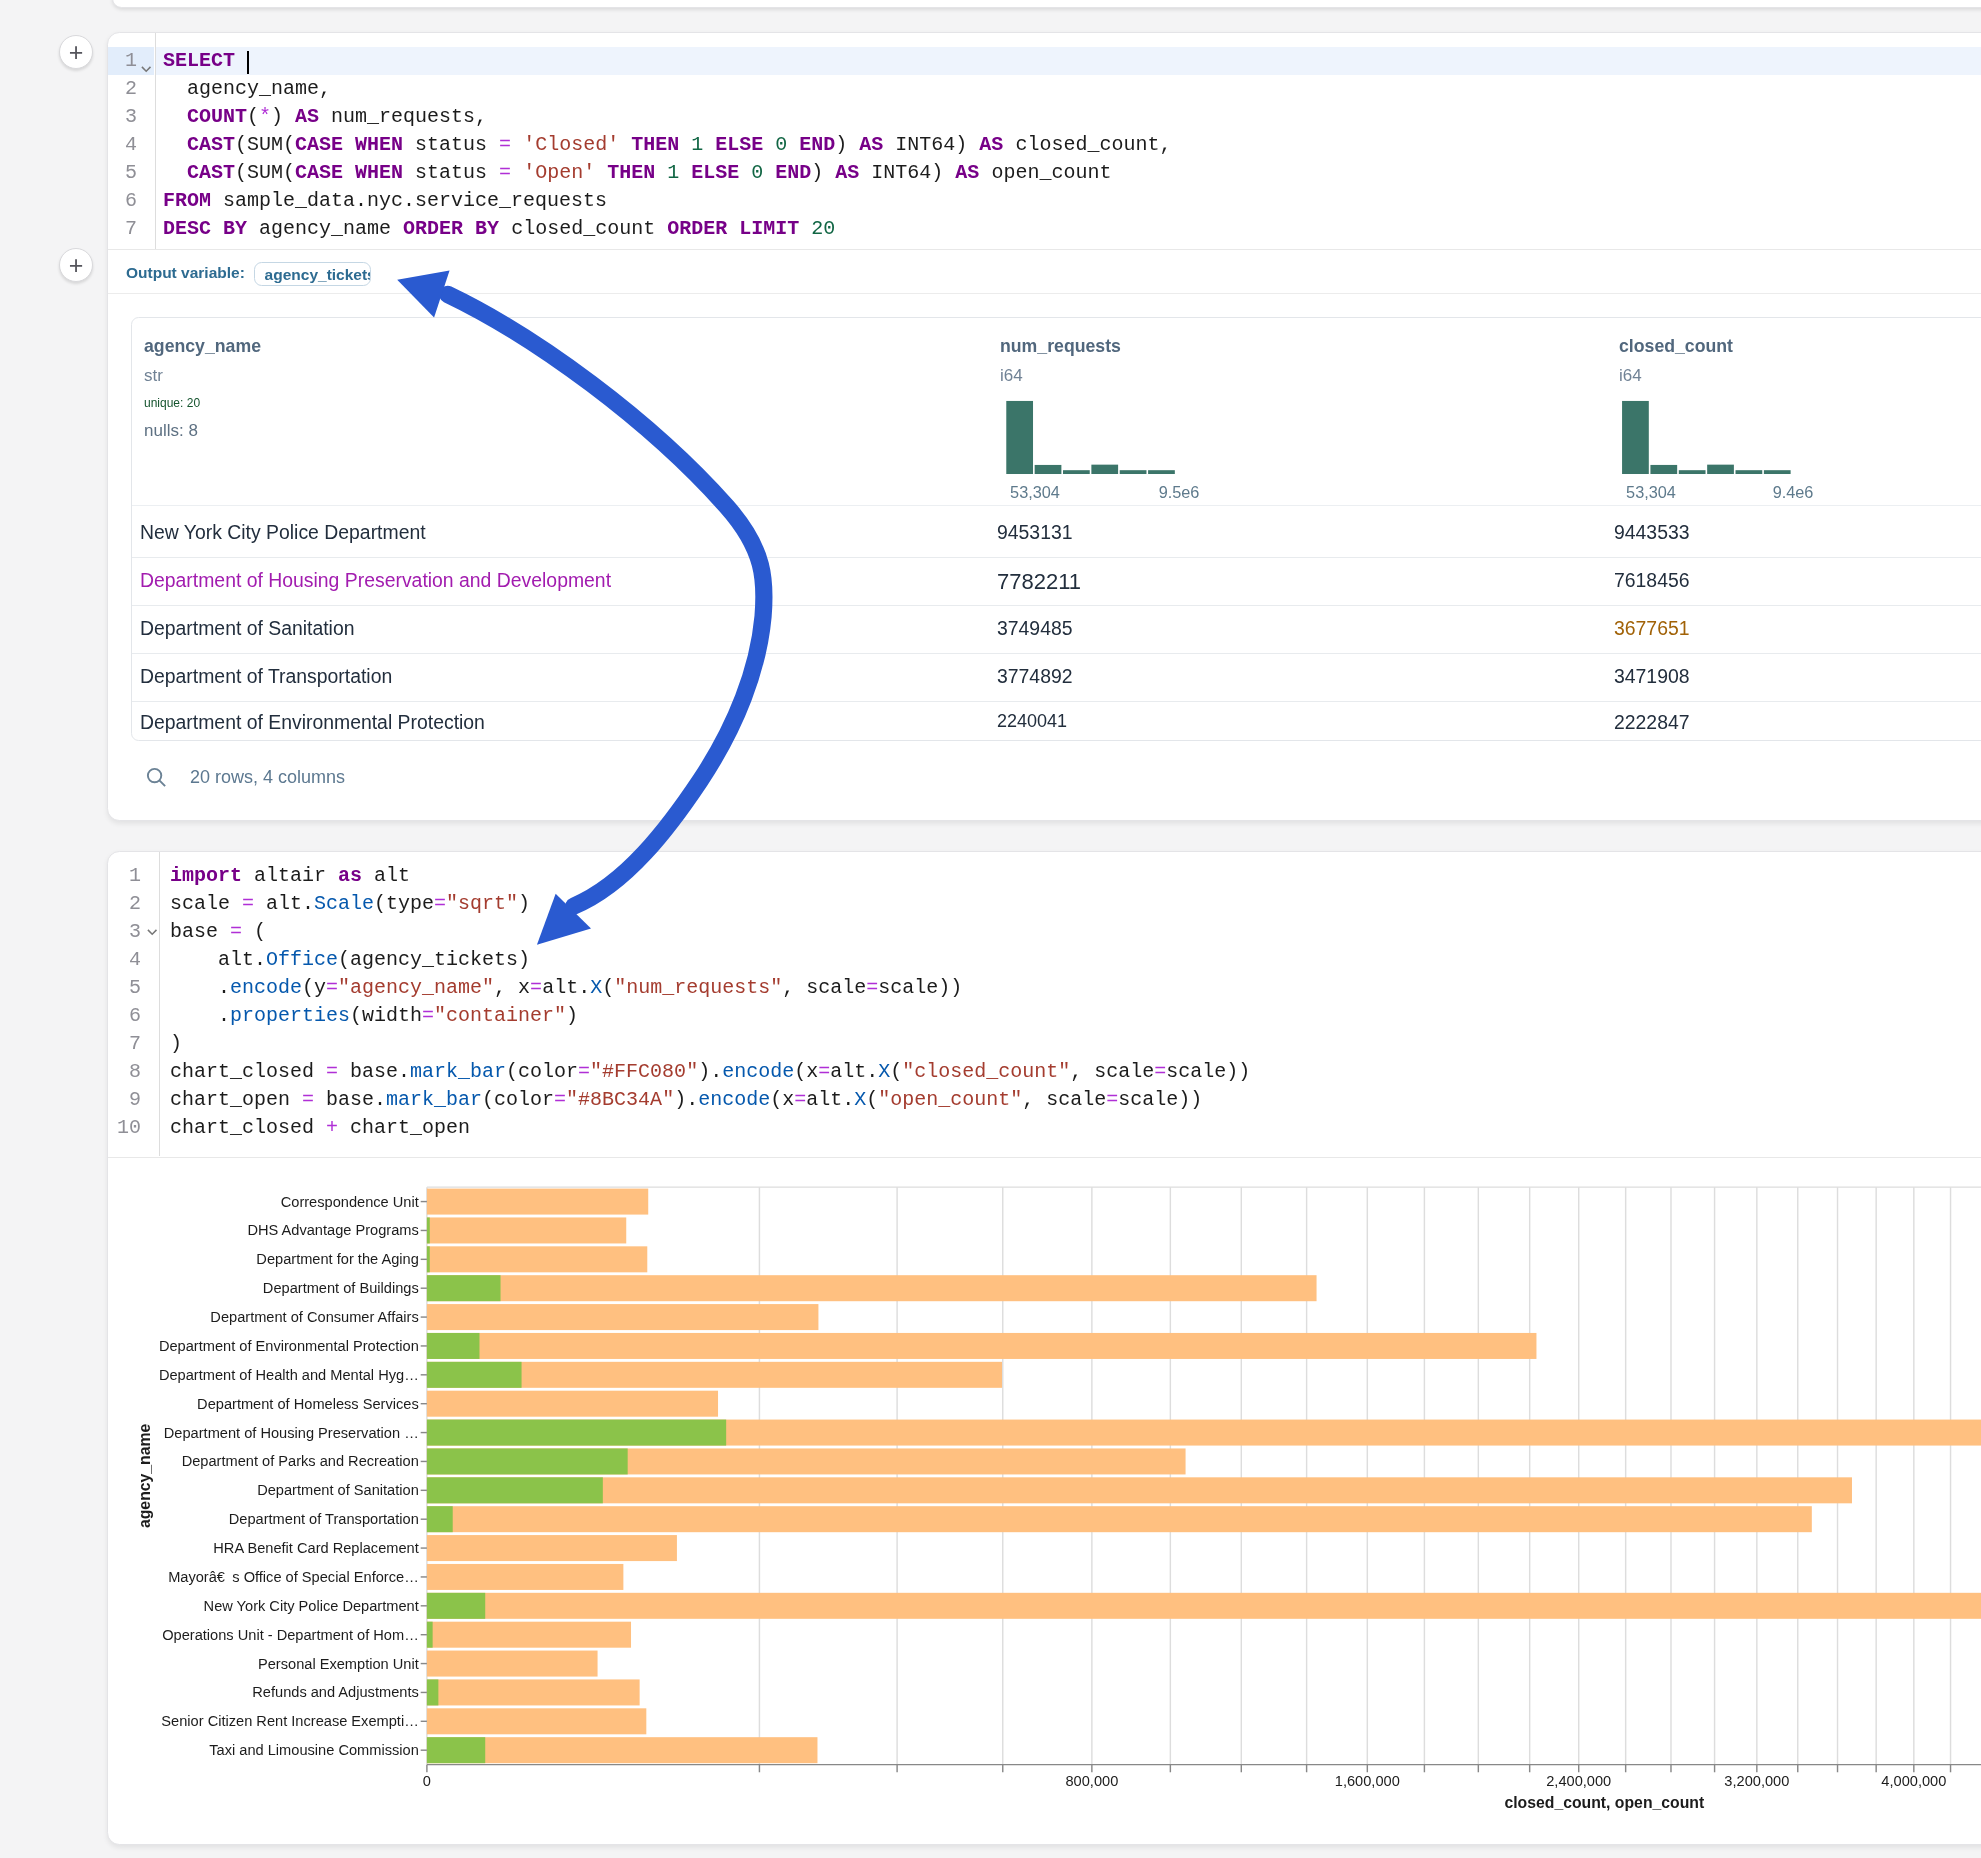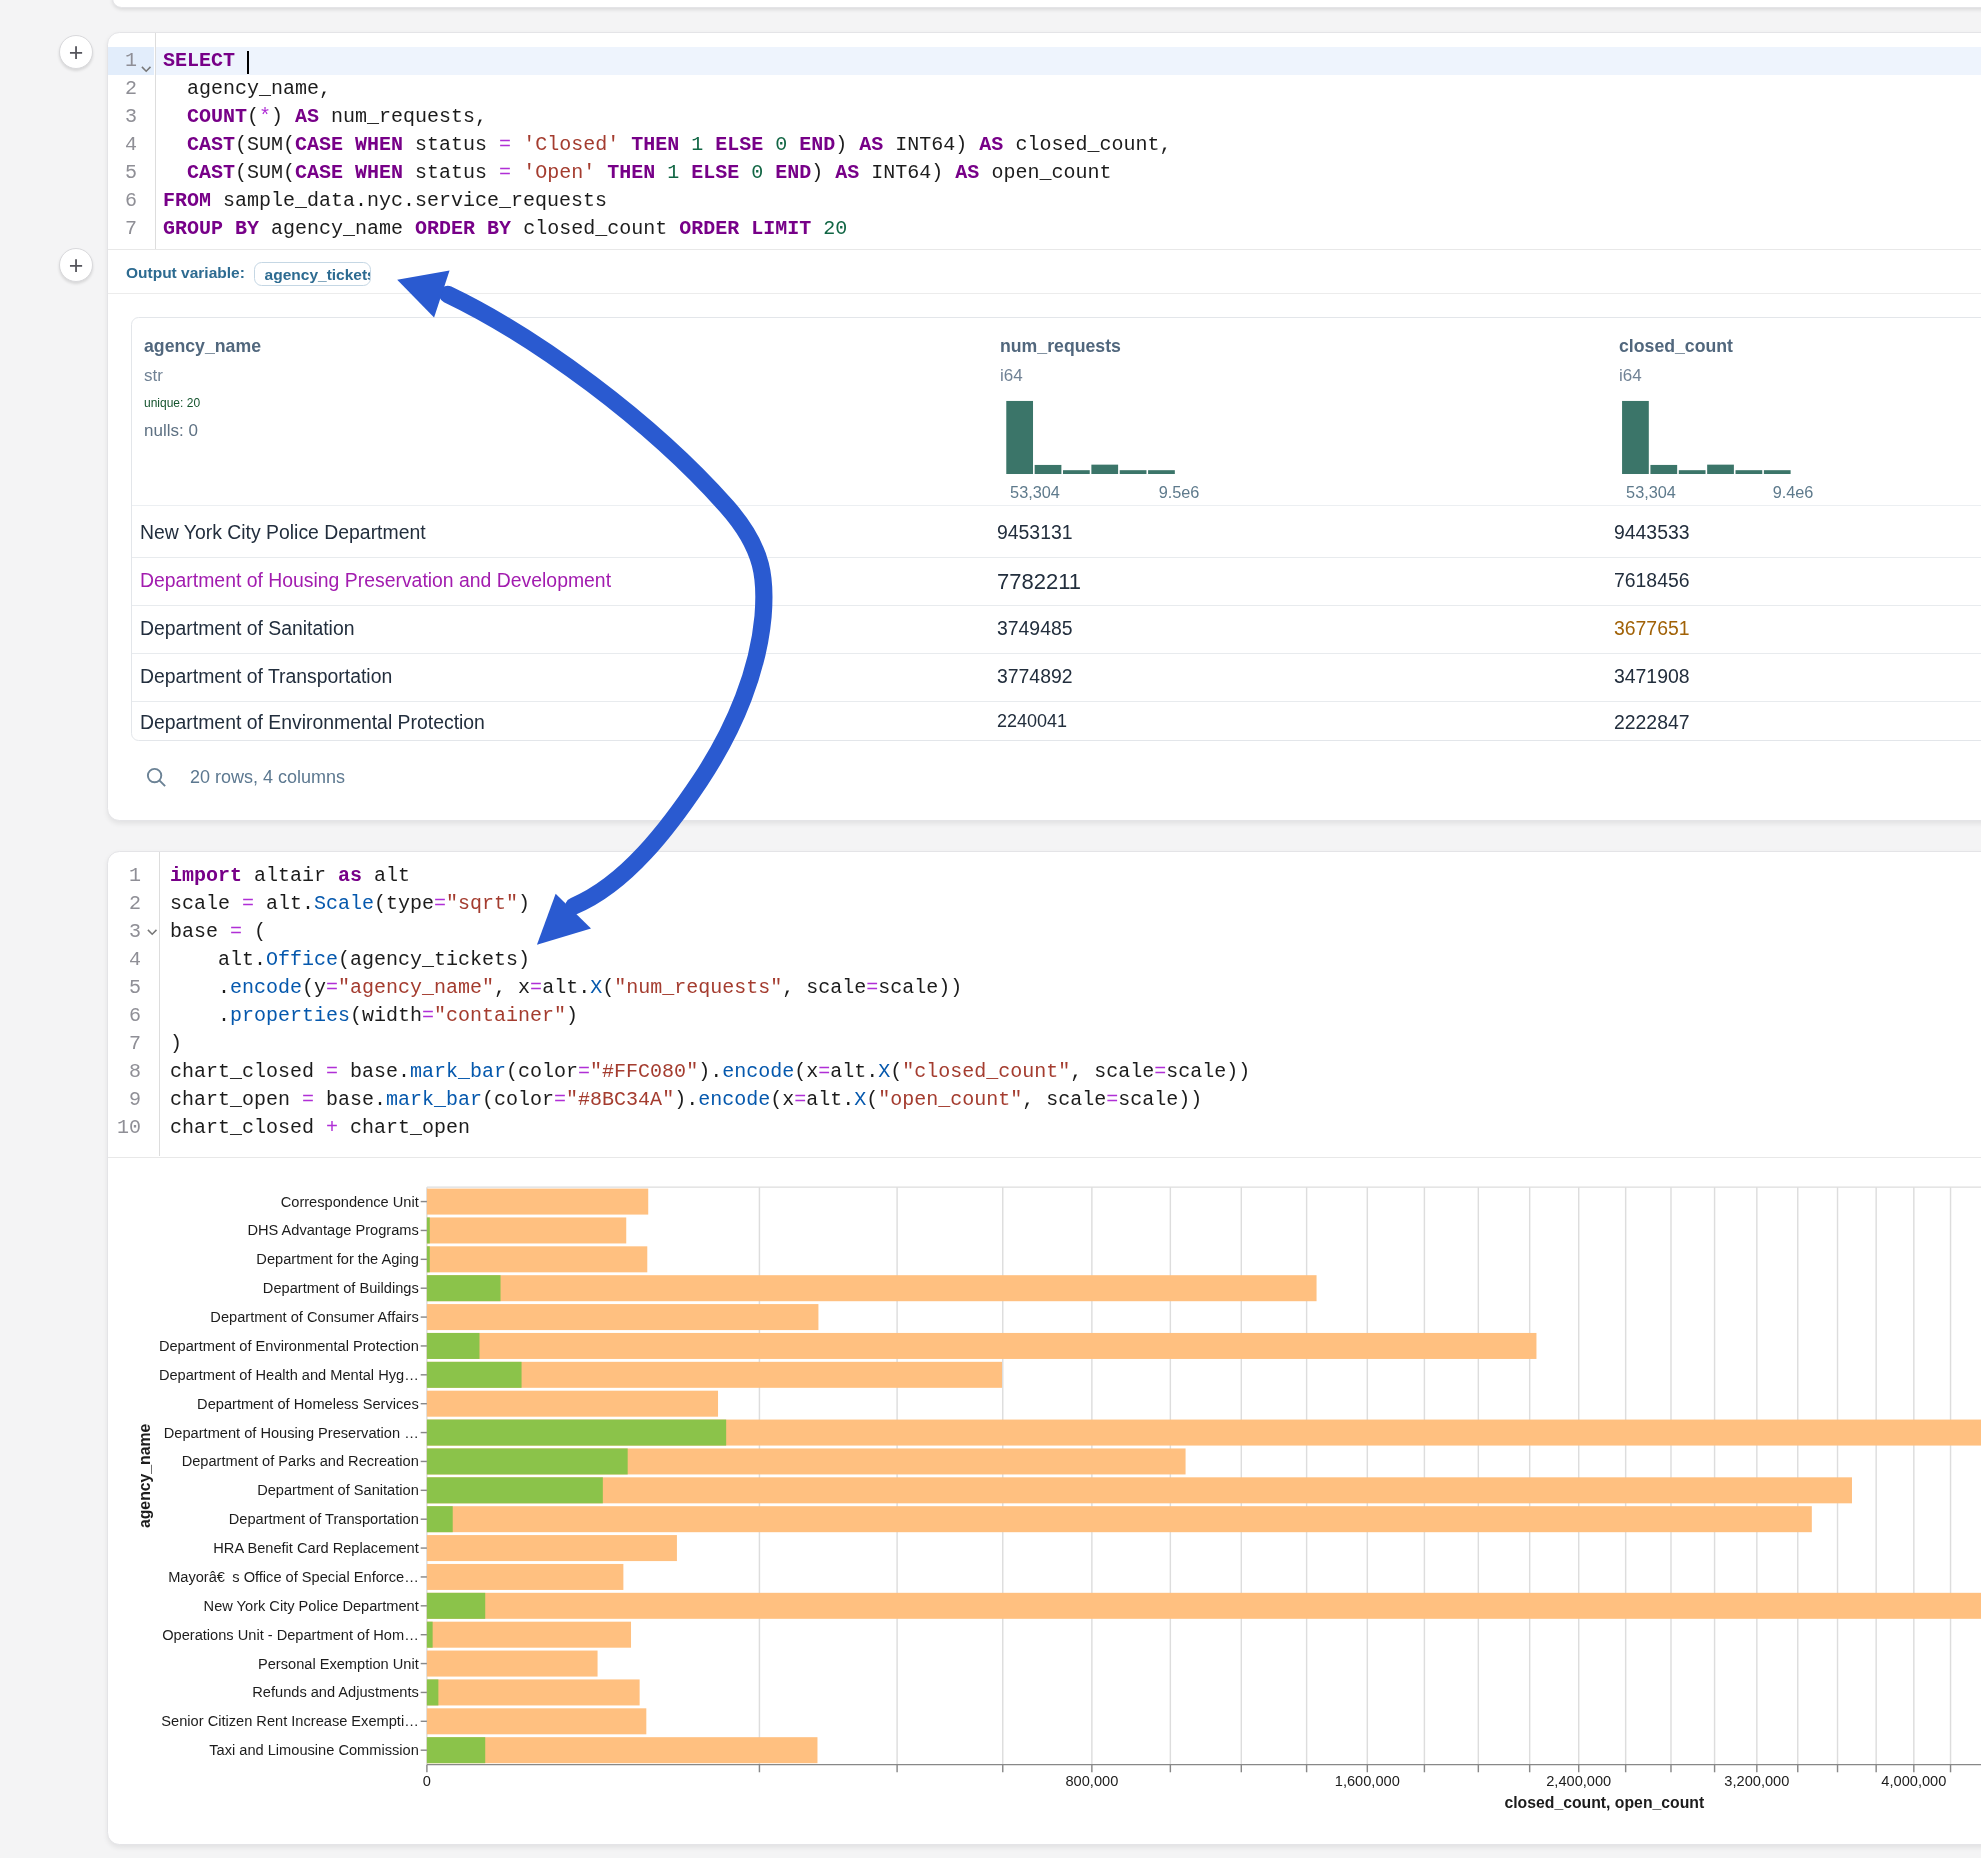--- a/index.html
+++ b/index.html
@@ -32,32 +32,32 @@
 7</div>
 <svg style="position:absolute;left:140px;top:65px" width="12.4" height="8.6" viewBox="0 0 13 9">
     <polyline points="2,2 6.5,6.5 11,2" fill="none" stroke="#777" stroke-width="1.6"></polyline>
   </svg>
 <pre style="left:163px;top:47px"><b style="color:#770088">SELECT</b> 
   agency_name,
   <b style="color:#770088">COUNT</b>(<span style="color:#b02fd6">*</span>) <b style="color:#770088">AS</b> num_requests,
   <b style="color:#770088">CAST</b>(SUM(<b style="color:#770088">CASE</b> <b style="color:#770088">WHEN</b> status <span style="color:#b02fd6">=</span> <span style="color:#a43c2f">'Closed'</span> <b style="color:#770088">THEN</b> <span style="color:#116644">1</span> <b style="color:#770088">ELSE</b> <span style="color:#116644">0</span> <b style="color:#770088">END</b>) <b style="color:#770088">AS</b> INT64) <b style="color:#770088">AS</b> closed_count,
   <b style="color:#770088">CAST</b>(SUM(<b style="color:#770088">CASE</b> <b style="color:#770088">WHEN</b> status <span style="color:#b02fd6">=</span> <span style="color:#a43c2f">'Open'</span> <b style="color:#770088">THEN</b> <span style="color:#116644">1</span> <b style="color:#770088">ELSE</b> <span style="color:#116644">0</span> <b style="color:#770088">END</b>) <b style="color:#770088">AS</b> INT64) <b style="color:#770088">AS</b> open_count
 <b style="color:#770088">FROM</b> sample_data.nyc.service_requests
-<b style="color:#770088">GROUP</b> <b style="color:#770088">BY</b> agency_name <b style="color:#770088">ORDER</b> <b style="color:#770088">BY</b> closed_count <b style="color:#770088">ORDER</b> <b style="color:#770088">LIMIT</b> <span style="color:#116644">20</span></pre>
+<b style="color:#770088">DESC</b> <b style="color:#770088">BY</b> agency_name <b style="color:#770088">ORDER</b> <b style="color:#770088">BY</b> closed_count <b style="color:#770088">ORDER</b> <b style="color:#770088">LIMIT</b> <span style="color:#116644">20</span></pre>
 <div style="position:absolute;left:247px;top:51px;width:1.9px;height:23px;background:#000"></div>
 
 <div style="position:absolute;left:126px;top:264px;font-size:15.5px;font-weight:bold;color:#2d6b91">Output variable: </div>
 <div style="position:absolute;left:254px;top:262px;width:117px;height:24px;border:1.4px solid #c5d7e4;border-radius:7.6px;overflow:hidden;font-size:15.5px;font-weight:bold;color:#2d6b91;padding:0 0 0 9.6px;line-height:23px;white-space:nowrap">agency_tickets</div>
 <div class="hline" style="left:108px;top:293px;width:1891px;background:#ececec"></div>
 
 <div style="position:absolute;left:131px;top:317px;width:1864px;height:424px;border:1.4px solid #e3e6ea;border-radius:7.6px"></div>
 <div style="position:absolute;left:144px;top:336px;font-size:17.7px;font-weight:bold;color:#51677d">agency_name</div>
 <div style="position:absolute;left:144px;top:366px;font-size:17px;color:#708295">str</div>
 <div style="position:absolute;left:144px;top:396px;font-size:12px;color:#14532d">unique: 20</div>
-<div style="position:absolute;left:144px;top:421px;font-size:17px;color:#5e7183">nulls: 0</div>
+<div style="position:absolute;left:144px;top:421px;font-size:17px;color:#5e7183">nulls: 8</div>
 <div style="position:absolute;left:1000px;top:336px;font-size:17.7px;font-weight:bold;color:#51677d">num_requests</div>
 <div style="position:absolute;left:1000px;top:366px;font-size:17px;color:#708295">i64</div>
 <div style="position:absolute;left:1619px;top:336px;font-size:17.7px;font-weight:bold;color:#51677d">closed_count</div>
 <div style="position:absolute;left:1619px;top:366px;font-size:17px;color:#708295">i64</div>
 <svg style="position:absolute;left:0;top:315px" width="1982" height="191" viewBox="0 330 2073 200">
     <rect x="1052.5" y="420.0" width="28" height="76.5" fill="#3b7569"></rect>
 <rect x="1082.2" y="487.0" width="28" height="9.5" fill="#3b7569"></rect>
 <rect x="1111.9" y="492.5" width="28" height="4" fill="#3b7569"></rect>
 <rect x="1141.6" y="486.7" width="28" height="9.8" fill="#3b7569"></rect>
 <rect x="1171.3" y="492.5" width="28" height="4" fill="#3b7569"></rect>

